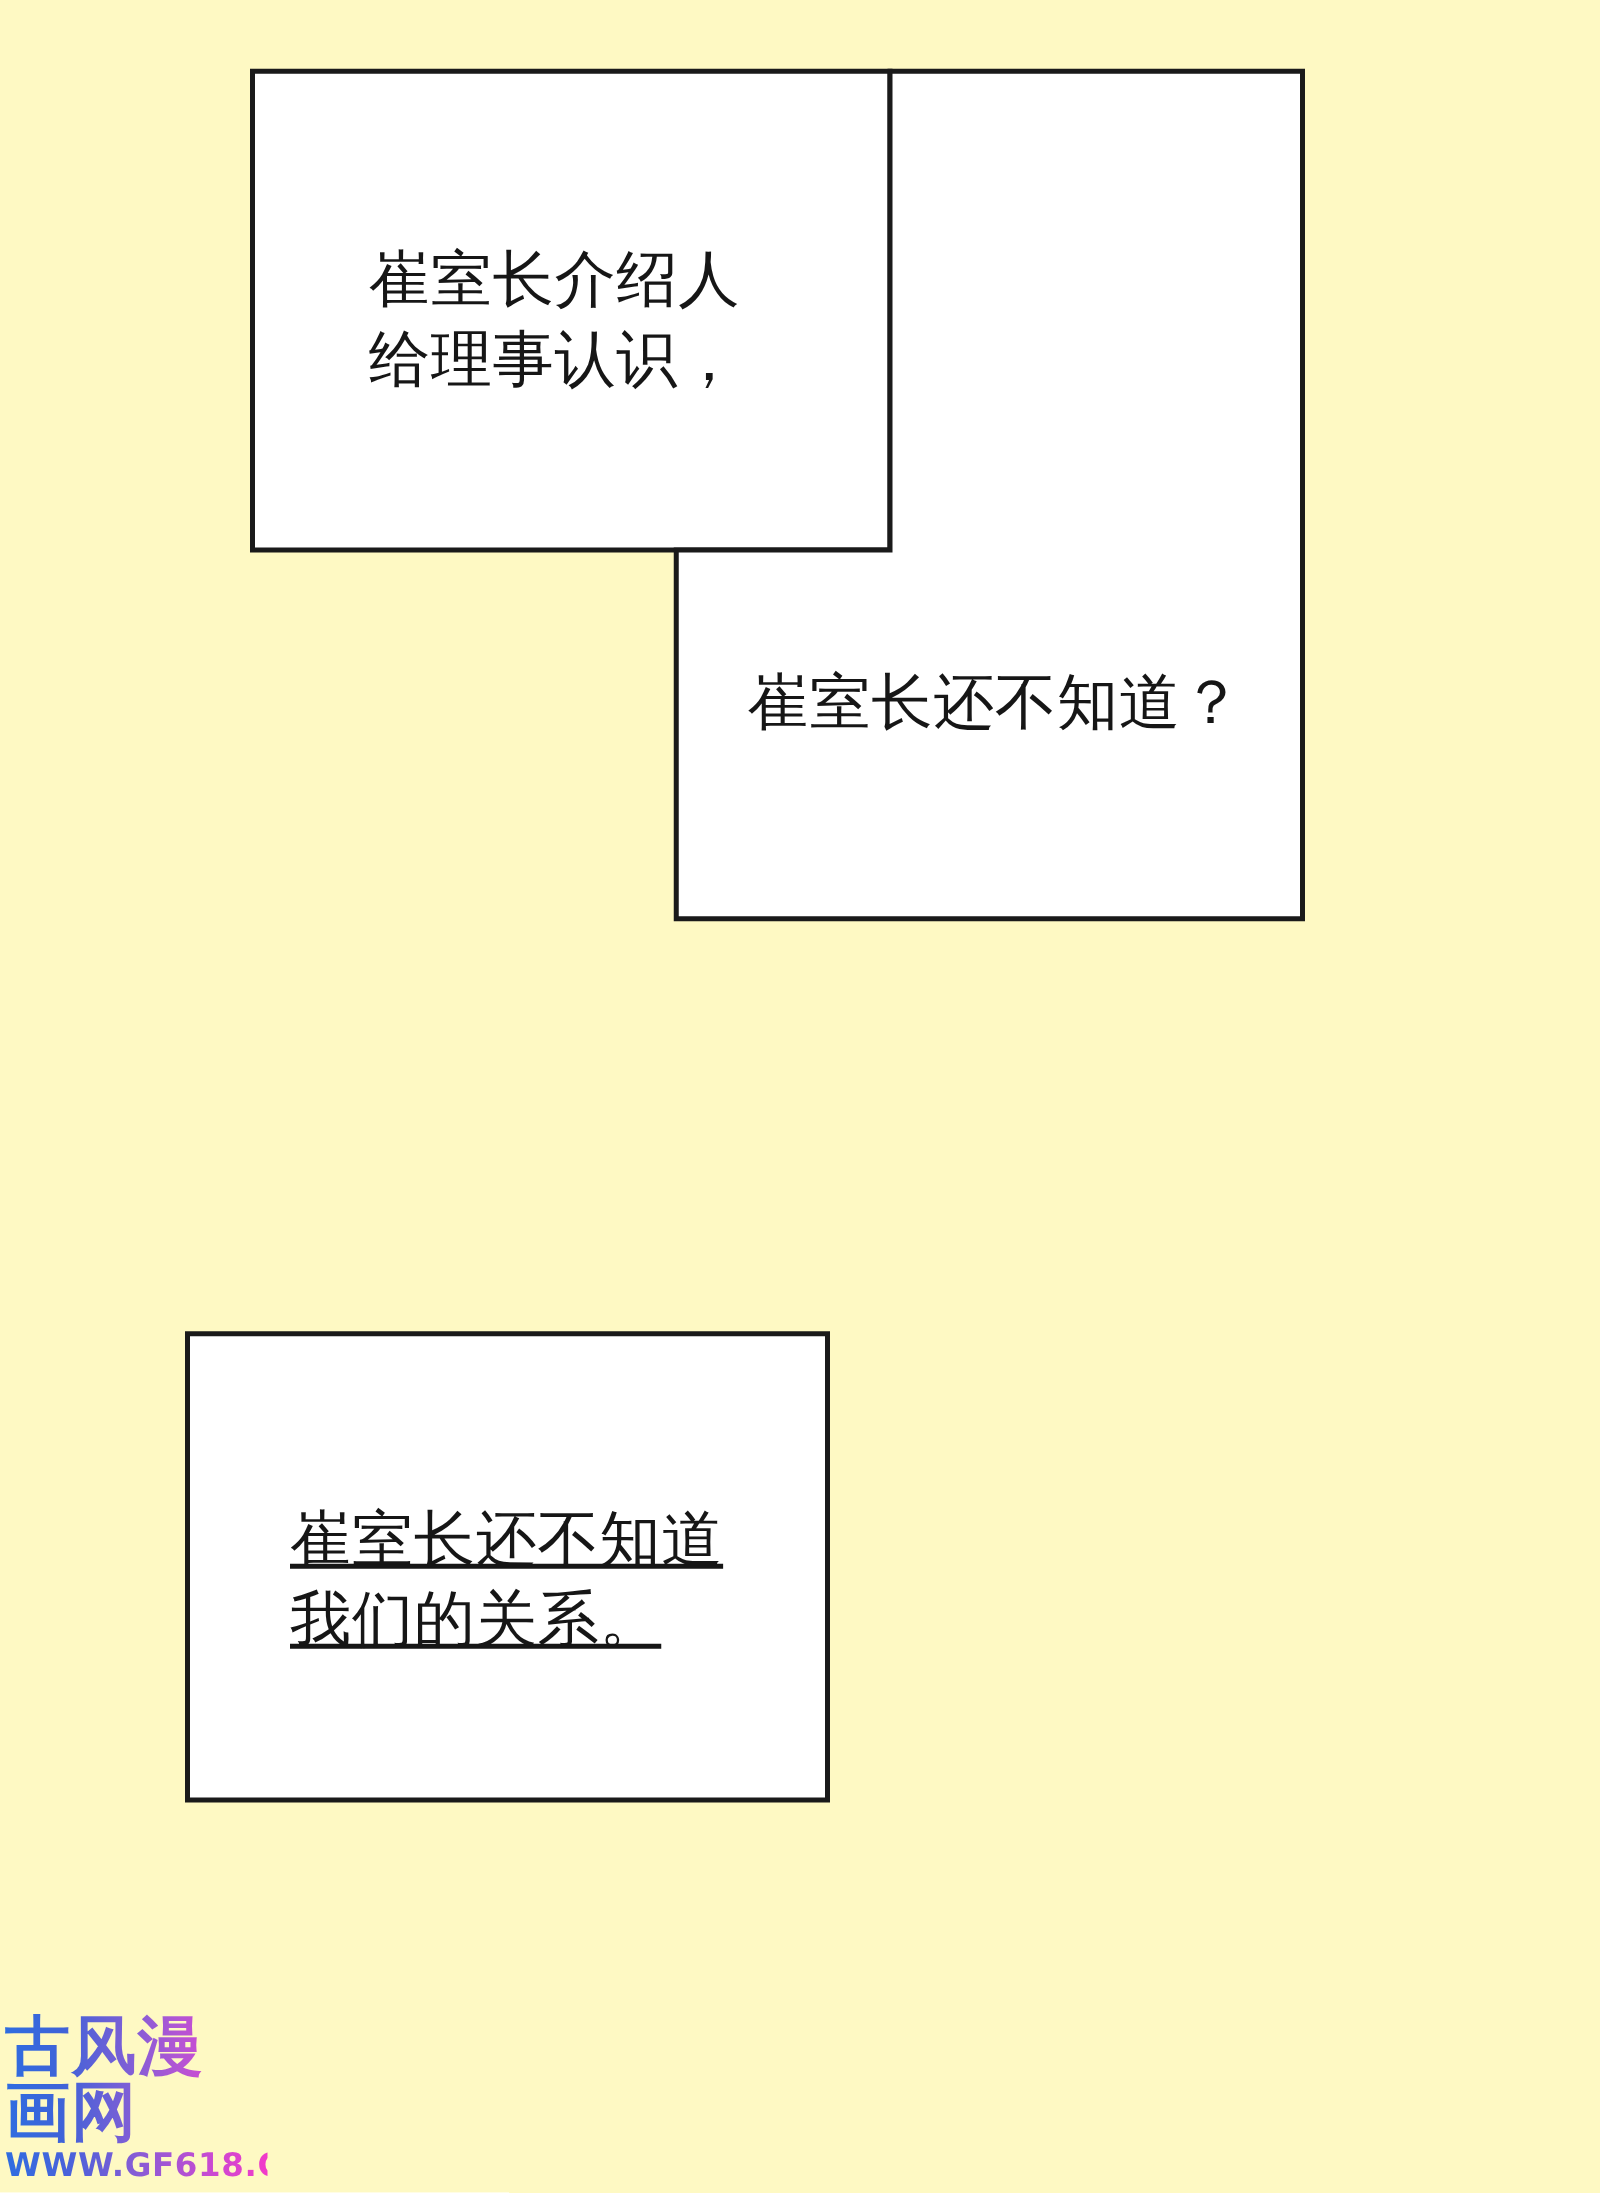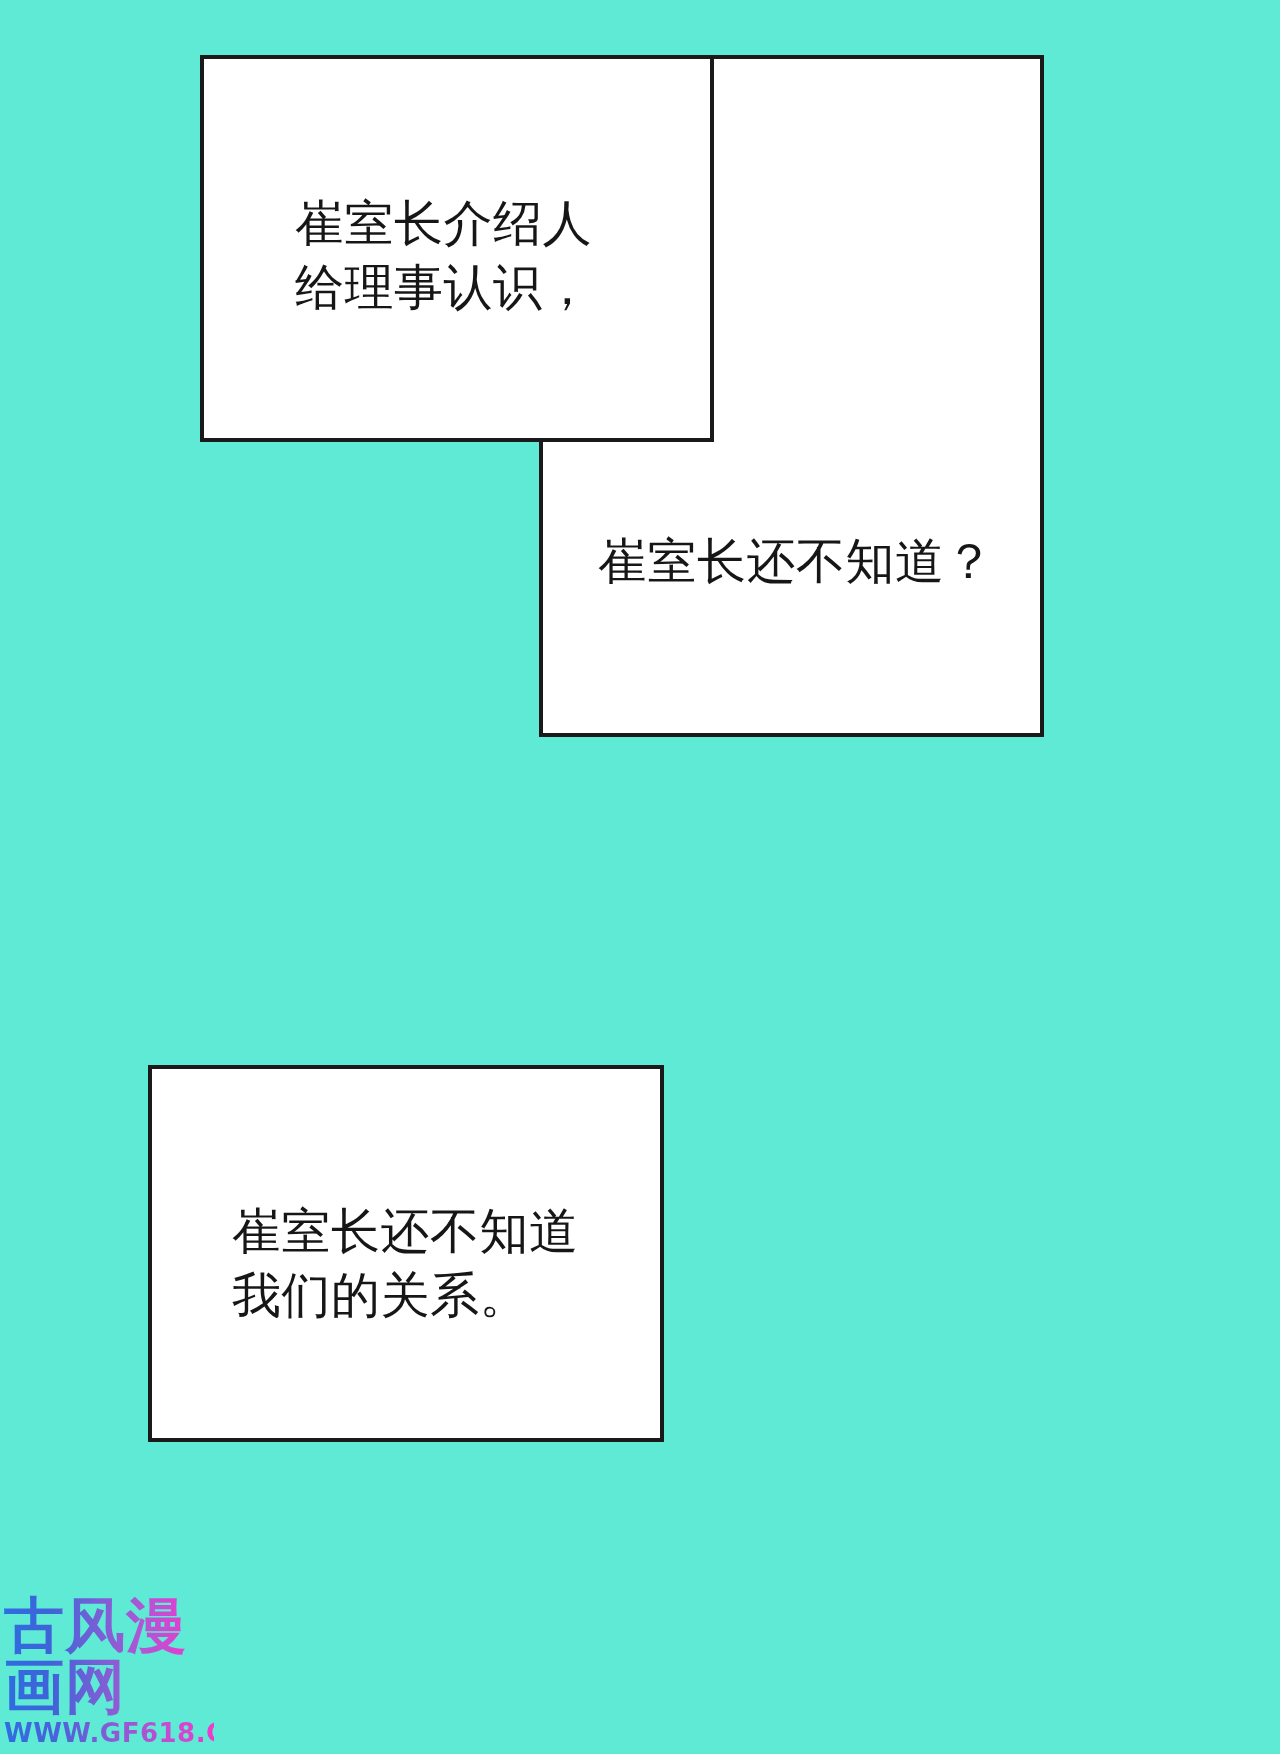--- a/index.html
+++ b/index.html
@@ -7,21 +7,21 @@
     padding: 0;
     background: #ffffff;
   }
   body {
     font-family: "Liberation Serif", "DejaVu Serif", serif;
   }
   #page {
     position: relative;
     width: 1280px;
     height: 1754px;
-    background: #5eead4;
+    background: #fef9c3;
     overflow: hidden;
   }
   
   #panel-outlines {
     position: absolute;
     left: 0;
     top: 0;
     width: 1280px;
     height: 1754px;
   }
@@ -48,32 +48,33 @@
   }
   #panel2-text {
     left: 598px;
     top: 530px;
     width: 470px;
   }
   #panel3-text {
     left: 232px;
     top: 1200px;
     width: 430px;
+    text-decoration: underline;
   }
   
   #watermark {
     position: absolute;
     left: 4px;
     bottom: 6px;
     width: 210px;
     user-select: none;
   }
   #watermark-title {
     font-family: "DejaVu Sans", sans-serif;
-    font-size: 60px;
+    font-size: 52px;
     font-weight: bold;
     line-height: 1.02;
     letter-spacing: 1px;
     background-image: linear-gradient(90deg, #2f6de0 0%, #3f63d8 22%, #7b5fd6 46%, #b256d4 66%, #e23fd0 86%, #f23ac9 100%);
     -webkit-background-clip: text;
     background-clip: text;
     color: transparent;
     -webkit-text-fill-color: transparent;
     text-shadow: none;
   }

